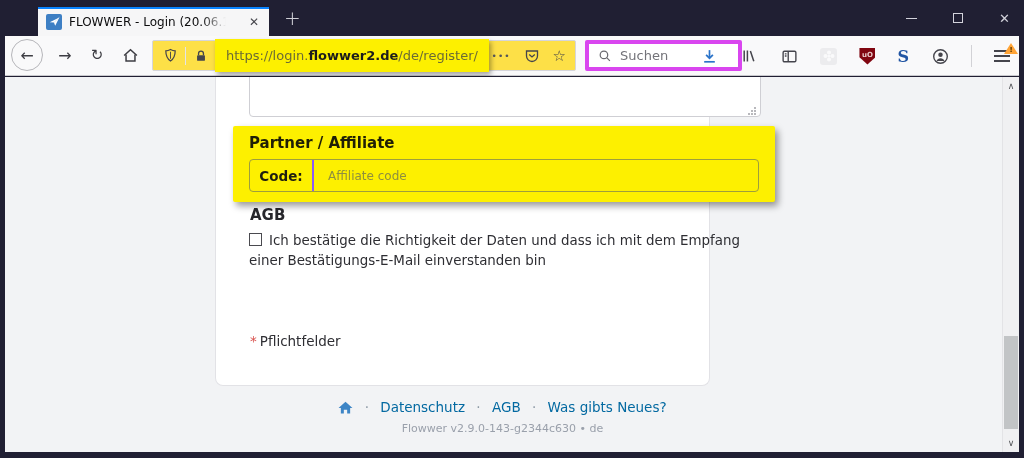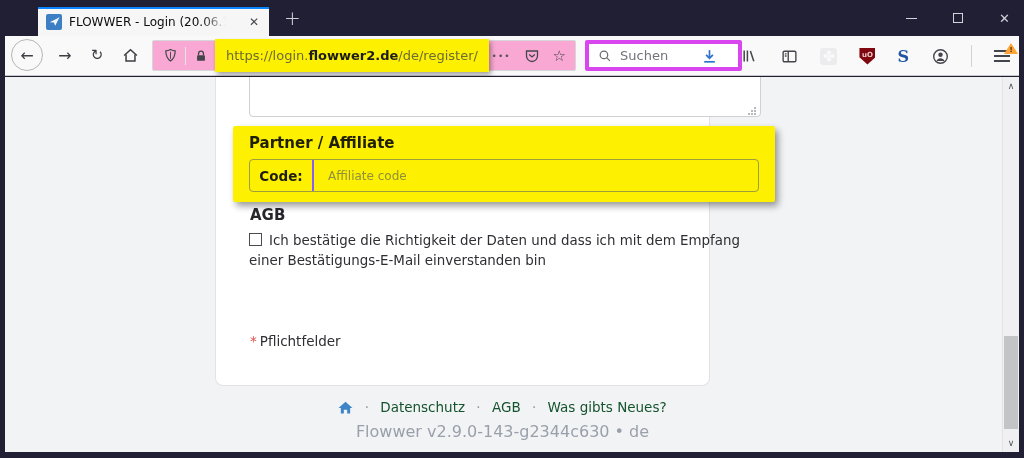--- a/index.html
+++ b/index.html
@@ -27,21 +27,21 @@
 
   
   .toolbar { position:absolute; top:36px; left:5px; right:5px; height:40px; background:#f9f9fa;
              border-bottom:1px solid #c9c9cd; }
   .navbtn { position:absolute; top:4px; width:30px; height:30px; display:flex; align-items:center;
             justify-content:center; color:#3d3d43; font-size:16px; }
   .btn-back { left:6px; border:1px solid #b6b6ba; border-radius:50%; background:#f9f9fa; top:3px; width:32px; height:32px; }
   .btn-fwd { left:45px; } .btn-reload { left:77px; font-size:15px; } .btn-home { left:110px; }
   svg.ic { display:block; }
 
-  .urlbar { position:absolute; left:147px; top:4px; width:424px; height:31px; background:#f9a8d4;
+  .urlbar { position:absolute; left:147px; top:4px; width:424px; height:31px; background:#fde047;
             border:1px solid #d5d5da; border-radius:2px; display:flex; align-items:center; }
   .url-sep { width:1px; height:18px; background:#e4e4e8; margin:0 6px; }
   .url-highlight { height:33px; display:flex; align-items:center; padding:0 11px; margin-left:5px;
                    background:#fdf000; box-shadow:2px 3px 5px rgba(0,0,0,.35); white-space:nowrap; }
   .url-text { font-size:13px; color:#6b6b35; }
   .url-domain { color:#1c1c1c; font-weight:600; }
   .url-right { margin-left:auto; display:flex; align-items:center; gap:12px; padding-right:9px; }
   .dots { font-size:9px; letter-spacing:1px; color:#55555a; }
   .star { font-size:15px; color:#45454a; }
 
@@ -93,24 +93,24 @@
   .consent input[type=checkbox] { appearance:none; -webkit-appearance:none; width:13px; height:13px;
        border:1px solid #4a4a4f; background:#fff; vertical-align:-1px; margin-right:7px; }
   .submit { position:absolute; left:33px; top:221px; width:512px; height:32px; background:#4a90c9;
             border:none; border-radius:4px; color:#fff; font-weight:700; font-size:13.5px;
             display:flex; align-items:center; justify-content:center; font-family:"DejaVu Sans",sans-serif; }
   .required { position:absolute; left:34px; top:258px; font-size:13.5px; color:#2e2e33; }
   .required .star { color:#d9534f; font-size:13.5px; margin-right:3px; }
 
   .footer-links { position:absolute; left:210px; top:322px; width:575px; text-align:center;
                   font-size:13.5px; color:#3d85c6; }
-  .footer-links a { color:#14532d; text-decoration:none; }
+  .footer-links a { color:#0369a1; text-decoration:none; }
   .flink-sep { color:#8d99a5; margin:0 7px; }
   .footer-version { position:absolute; left:210px; top:345px; width:575px; text-align:center;
-                    font-size:16px; color:#9aa0ab; }
+                    font-size:11px; color:#9aa0ab; }
 
   
   .scrollbar { position:absolute; right:0; top:0; bottom:0; width:17px; background:#f0f0f2;
                border-left:1px solid #e3e3e6; }
   .scroll-arrow { position:absolute; left:0; width:16px; text-align:center; font-size:9px; color:#505256; }
   .sa-up { top:4px; } .sa-down { bottom:4px; }
   .scroll-thumb { position:absolute; left:1px; top:259px; width:14px; height:93px; background:#c2c4c6; }
 </style>
 </head>
 <body>

